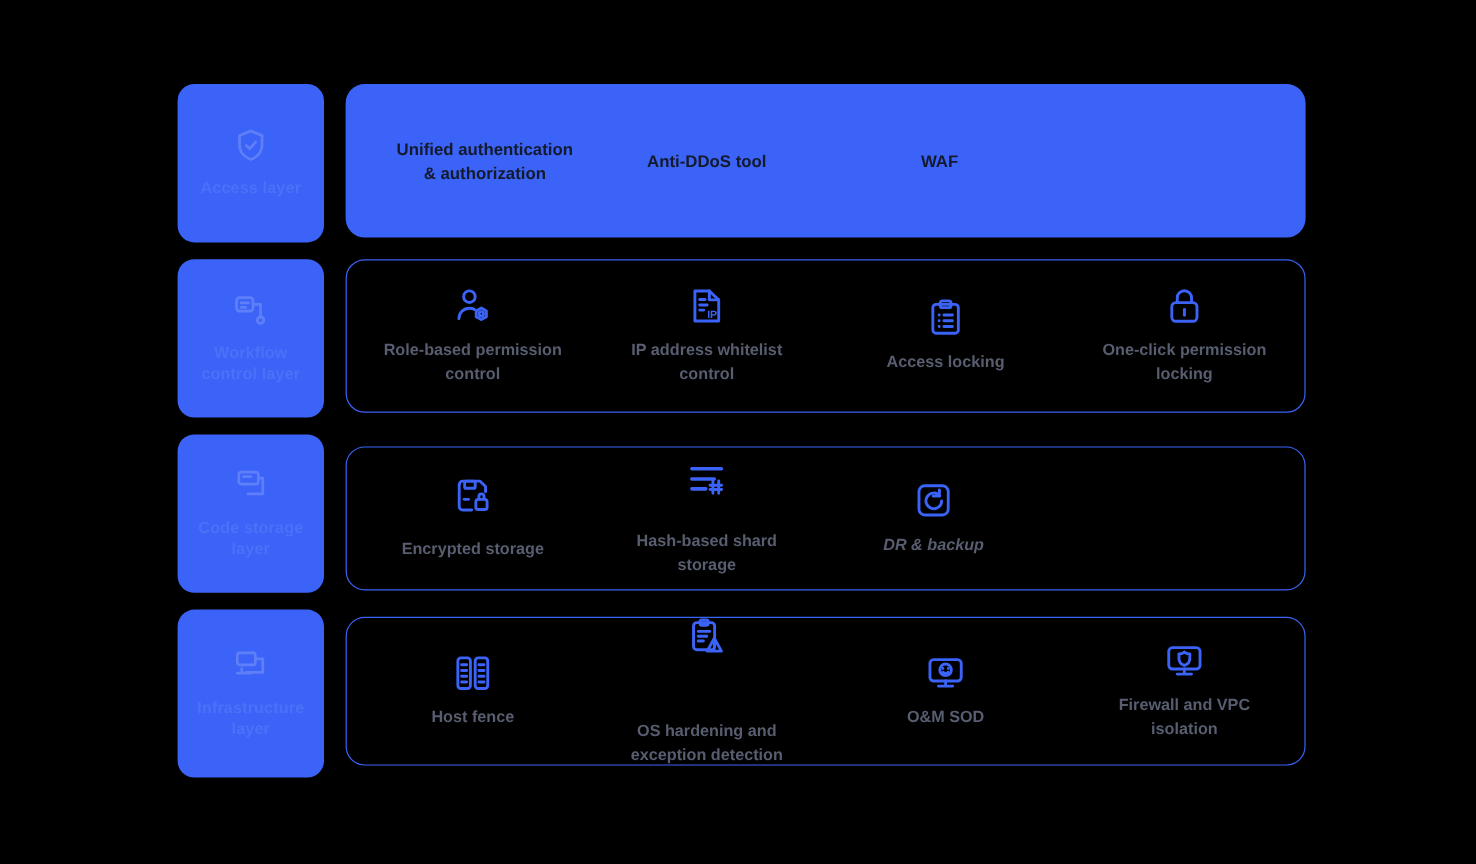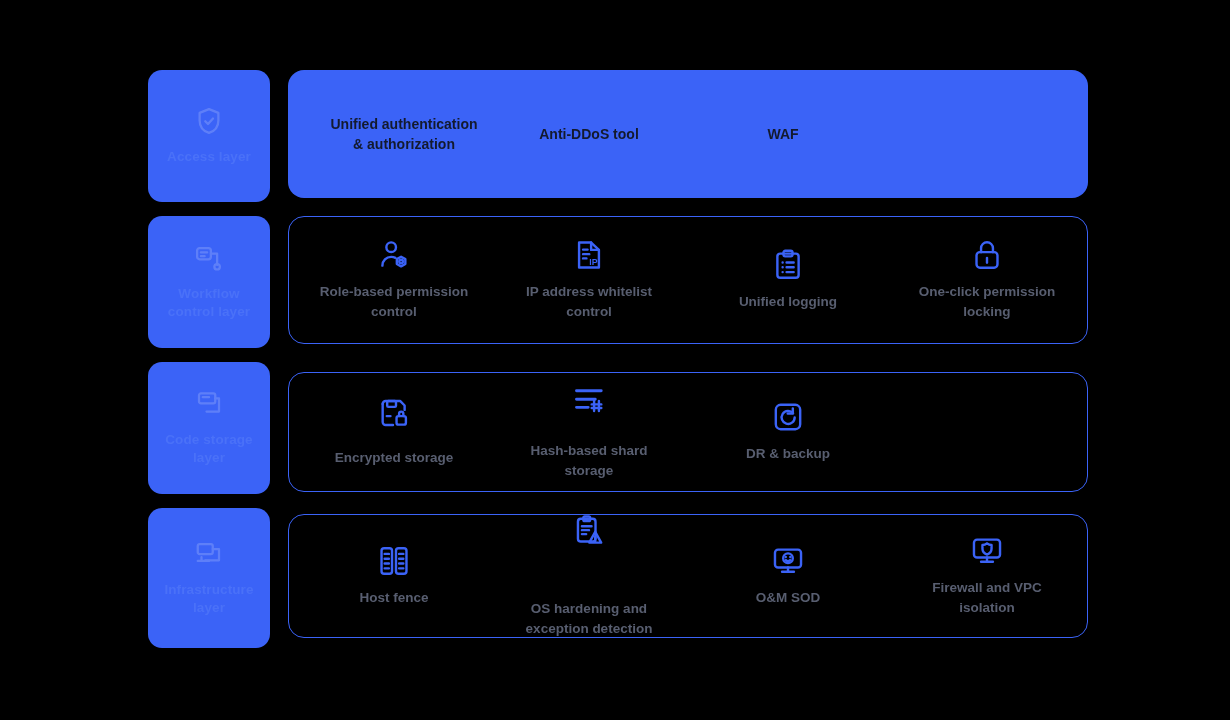--- a/index.html
+++ b/index.html
@@ -238,21 +238,21 @@
       </div>
 
       <div class="row-item" style="position:absolute;left:410px;top:0;height:100%;width:178px;">
         <span class="item-icon">
           <svg viewBox="0 0 24 24" fill="none" stroke="#3b63f7" stroke-width="1.7" stroke-linecap="round" stroke-linejoin="round">
             <rect x="4.5" y="4" width="15" height="17" rx="2"></rect>
             <rect x="8.8" y="1.9" width="6.4" height="4" rx="1.3"></rect>
             <path d="M8.2 10.2h.02M11 10.2h5M8.2 13.6h.02M11 13.6h5M8.2 17h.02M11 17h5"></path>
           </svg>
         </span>
-        <span class="item-label" style="white-space:pre-line;">Unified logging</span>
+        <span class="item-label" style="white-space:pre-line;">Access locking</span>
       </div>
 
       <div class="row-item" style="position:absolute;left:605px;top:0;height:100%;width:186px;">
         <span class="item-icon">
           <svg viewBox="0 0 24 24" fill="none" stroke="#3b63f7" stroke-width="1.7" stroke-linecap="round" stroke-linejoin="round">
             <rect x="4.6" y="10" width="14.8" height="11" rx="2.4"></rect>
             <path d="M7.8 10V7.2a4.2 4.2 0 0 1 8.4 0V10"></path>
             <path d="M12 14v3.4"></path>
           </svg>
         </span>
@@ -285,21 +285,21 @@
             <path d="M3.2 5.4h17.4M3.2 11.4h13.2M3.2 17.2h8.2"></path>
             <g stroke-width="1.7">
               <path d="M15.6 12.6v7.2M19 12.6v7.2M13.9 15.1h6.8M13.9 17.6h6.8"></path>
             </g>
           </svg>
         </span>
         <span class="item-label" style="white-space:pre-line;margin-top:14px;">Hash-based shard
 storage</span>
       </div>
 
-      <div class="row-item" style="position:absolute;left:410px;top:0;height:100%;width:178px;">
+      <div class="row-item" style="position:absolute;left:400px;top:0;height:100%;width:178px;font-style:italic;">
         <span class="item-icon">
           <svg viewBox="0 0 24 24" fill="none" stroke="#3b63f7" stroke-width="1.7" stroke-linecap="round" stroke-linejoin="round">
             <rect x="3.4" y="3.4" width="17.2" height="17.2" rx="3.4"></rect>
             <path d="M15.6 9.3a4.6 4.6 0 1 0 1.1 3"></path>
             <path d="M15.4 5.9v3.6h-3.6"></path>
           </svg>
         </span>
         <span class="item-label" style="white-space:pre-line;">DR &amp; backup</span>
       </div>
     </div>

